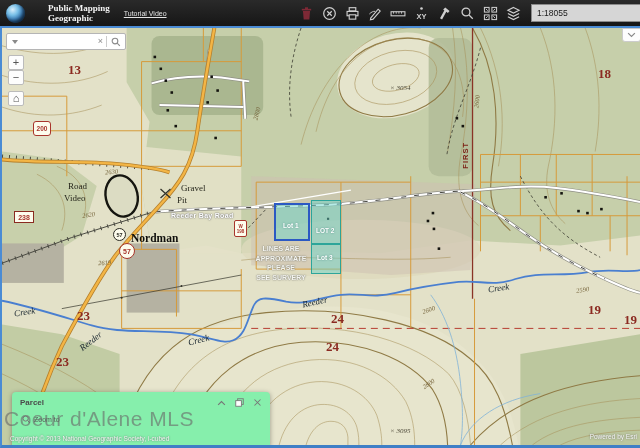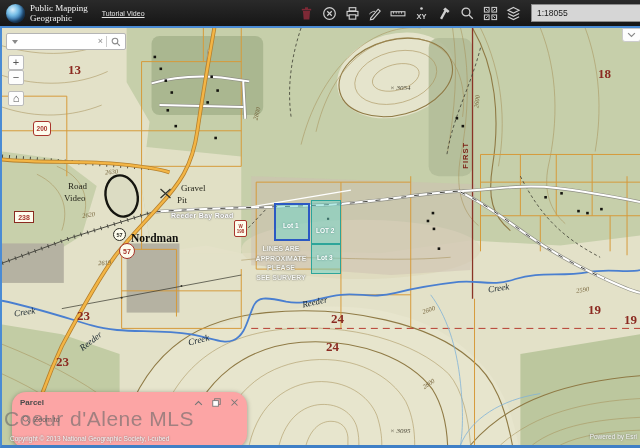--- a/index.html
+++ b/index.html
@@ -2,21 +2,21 @@
 <html><head>
 <meta charset="utf-8">
 <style>
   html,body{margin:0;padding:0;background:#222;}
   .app{position:relative;width:640px;height:448px;overflow:hidden;font-family:"Liberation Sans",sans-serif;background:#e3e1c8;}
   
   .header{position:absolute;left:0;top:0;width:640px;height:26px;background:linear-gradient(#2a2a2a,#161616);display:flex;align-items:center;z-index:60;}
   .logo{width:19px;height:19px;border-radius:50%;margin-left:6px;flex:0 0 auto;
         background:radial-gradient(circle at 35% 30%, #d8eefb 0%, #79c0e8 30%, #3a79b0 55%, #1d4c7e 80%, #12304f 100%);
         box-shadow:inset -2px -2px 3px rgba(0,0,0,.5);}
-  .titleblock{margin-left:5px;color:#f2f2f2;font-family:"Liberation Serif",serif;font-weight:normal;font-size:9px;line-height:10px;white-space:nowrap;}
+  .titleblock{margin-left:23px;color:#f2f2f2;font-family:"Liberation Serif",serif;font-weight:bold;font-size:9px;line-height:10px;white-space:nowrap;}
   .tut{margin-left:14px;color:#e4e4e4;font-size:7px;text-decoration:underline;cursor:pointer;white-space:nowrap;}
   .toolbar{position:absolute;left:298px;top:0;height:26px;display:flex;align-items:center;gap:7px;}
   .tbtn{width:16px;height:16px;display:inline-flex;align-items:center;justify-content:center;cursor:pointer;}
   .tbtn svg{display:block;}
   .scalebox{width:104px;height:16px;background:#d6d6d6;border:1px solid #8a8a8a;color:#1a1a1a;font-size:8.5px;line-height:16px;padding-left:5px;margin-left:3px;}
   
   .map{position:absolute;left:0;top:26px;width:640px;height:422px;box-sizing:border-box;
        border-top:2px solid #4a8bd4;border-left:2px solid #4a8bd4;border-bottom:3px solid #3f7fc6;overflow:hidden;background:#e3e1c8;cursor:default;}
   .map svg.base{position:absolute;left:0;top:0;}
   .lbl{position:absolute;white-space:nowrap;pointer-events:none;}
@@ -45,21 +45,21 @@
   
   .searchbox{position:absolute;left:4px;top:5px;width:118px;height:15px;background:#fff;border:1px solid #b5b5b5;border-radius:2px;display:flex;align-items:center;cursor:text;}
   .caret{width:0;height:0;border-left:3.5px solid transparent;border-right:3.5px solid transparent;border-top:4px solid #8a8a8a;margin-left:5px;}
   .sx{margin-left:auto;color:#8a8a8a;font-size:9px;line-height:9px;padding:0 3px;cursor:pointer;}
   .sdiv{width:1px;height:11px;background:#ccc;}
   .smag{padding:0 4px;cursor:pointer;display:flex;}
   .mbtn{position:absolute;left:6px;width:16px;height:15px;background:#fdfdfd;border:1px solid #bbb;border-radius:2px;color:#555;
         font-size:11px;line-height:13px;text-align:center;cursor:pointer;box-sizing:border-box;}
   .collapse{position:absolute;left:620px;top:0px;width:17px;height:12px;background:#fdfdfd;border:1px solid #ccc;border-radius:0 0 3px 3px;display:flex;align-items:center;justify-content:center;cursor:pointer;}
   
-  .panel{position:absolute;left:10px;top:364px;width:235px;height:56px;background:#fca5a5;border-radius:14px;box-shadow:0 1px 5px rgba(0,0,0,.35);z-index:40;}
+  .panel{position:absolute;left:10px;top:364px;width:258px;height:56px;background:#86efac;border-radius:4px;box-shadow:0 1px 5px rgba(0,0,0,.35);z-index:40;}
   .panel .hd{display:flex;align-items:center;padding:6px 8px 2px 8px;}
   .panel .hd .t{font-size:8px;font-weight:bold;color:#4a4a4a;}
   .panel .hd .ic{margin-left:auto;display:flex;gap:9px;align-items:center;}
   .panel .hd .ic span{cursor:pointer;display:flex;}
   .panel .zoomto{display:flex;align-items:center;gap:3px;padding:6px 0 0 10px;font-size:7px;color:#555;cursor:pointer;}
   
   .wm{position:absolute;left:2px;top:379px;font-size:21px;color:rgba(105,105,105,.62);letter-spacing:.5px;z-index:50;pointer-events:none;}
   .copyr{position:absolute;left:8px;top:407px;font-size:6.5px;color:#f4f4f4;text-shadow:0 0 2px #666;z-index:45;pointer-events:none;}
   .powered{position:absolute;right:3px;top:405px;font-size:6.5px;color:#f4f4f4;text-shadow:0 0 2px #666;z-index:45;pointer-events:none;}
 </style>

